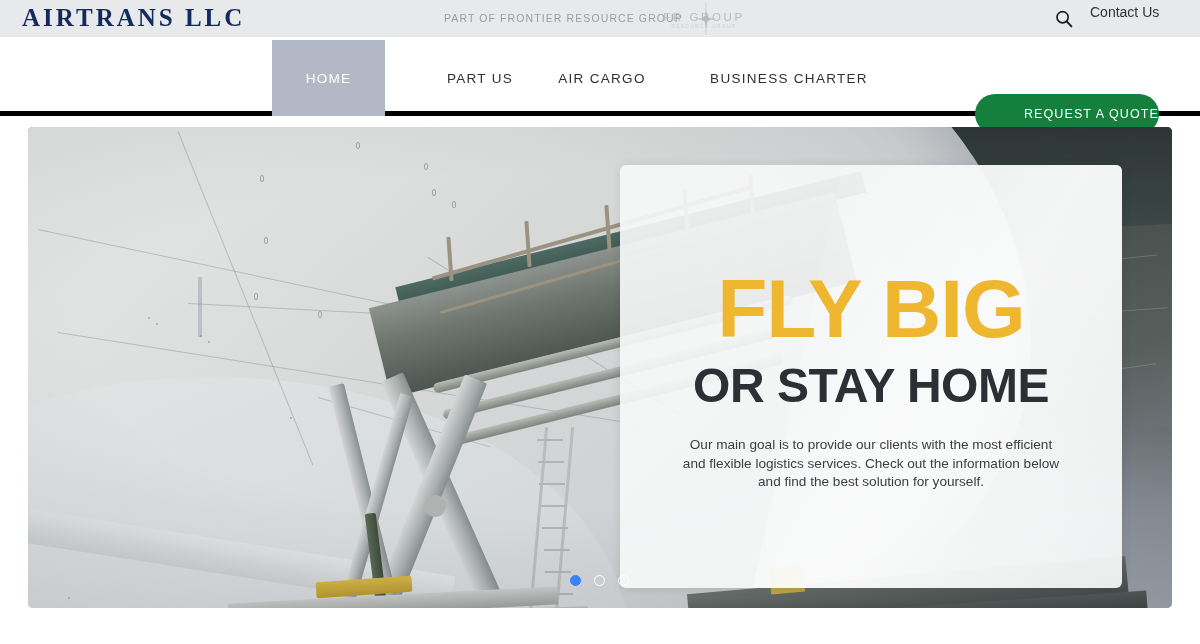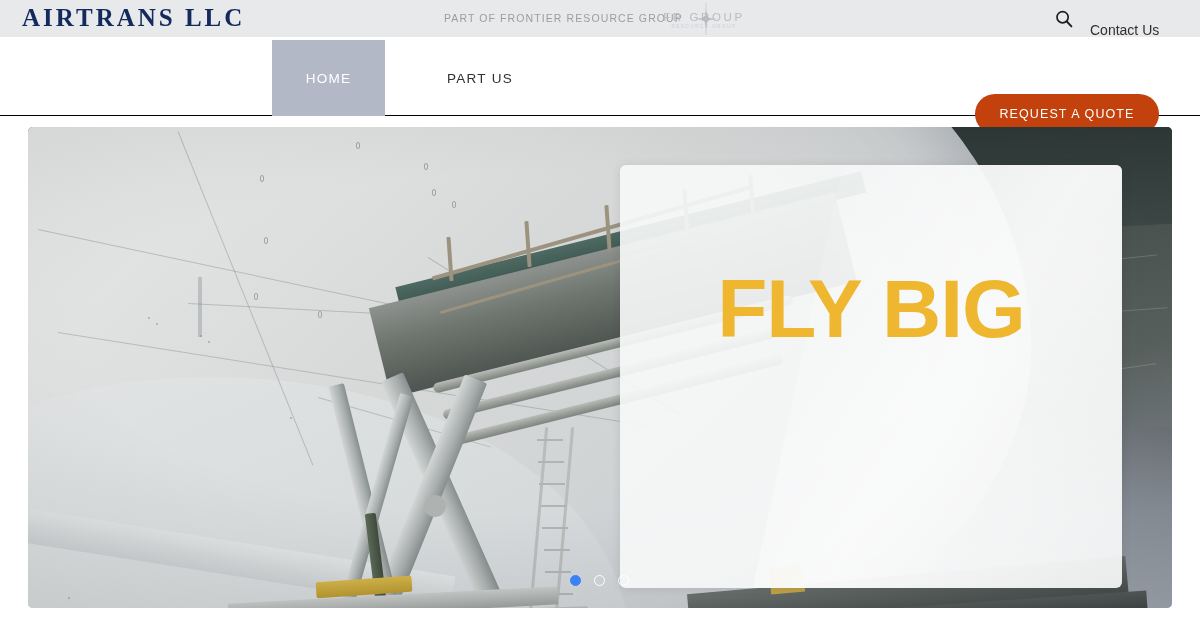--- a/index.html
+++ b/index.html
@@ -42,49 +42,49 @@
     white-space:nowrap; text-align:center;
   }
   .frontier-star{
     position:absolute; left:36px; top:-2px; width:20px; height:32px;
   }
   .search-icon{
     position:absolute; left:1054px; top:9px; width:20px; height:20px;
     cursor:pointer;
   }
   .contact-link{
-    position:absolute; left:1090px; top:22px;
+    position:absolute; left:1090px; top:4px;
     font-size:14px; color:#2f3033; white-space:nowrap; cursor:pointer;
   }
 
   
   .navbar{
     position:absolute; left:0; top:37px; width:1200px; height:79px;
     background:#ffffff;
-    border-bottom:1px solid #000000;
+    border-bottom:5px solid #000000;
   }
   .nav-home{
     position:absolute; left:272px; top:3px; width:113px; height:76px;
     background:#b2b8c5;
     display:flex; align-items:center; justify-content:center;
     cursor:pointer;
   }
   .nav-home-label{
     font-size:13.5px; letter-spacing:1.3px; color:#ffffff; font-weight:500;
   }
   .nav-item{
     position:absolute; top:3px; height:76px;
     display:flex; align-items:center; justify-content:center;
     font-size:13.5px; letter-spacing:1.3px; color:#2f3033;
     white-space:nowrap; cursor:pointer;
   }
   .quote-btn{
     position:absolute; left:975px; top:57px; width:184px; height:40px;
-    background:#c2410c; border-radius:20px;
-    display:flex; align-items:center; justify-content:center;
+    background:#15803d; border-radius:20px;
+    display:flex; align-items:center; justify-content:flex-end;
     cursor:pointer;
   }
   .quote-btn-label{
     font-size:12.5px; letter-spacing:1.1px; color:#ffffff;
   }
 
   
   .hero{
     position:absolute; left:28px; top:127px; width:1144px; height:481px;
     border-radius:5px; overflow:hidden;
@@ -272,20 +272,22 @@
 
   <div class="contact-link">Contact Us</div>
 </div>
 
 <div class="navbar">
   <div class="nav-home">
     <span class="nav-home-label">HOME</span>
   </div>
 
   <div class="nav-item" style="left:407px; width:146px;">PART US</div>
+  <div class="nav-item" style="left:527px; width:150px;">AIR CARGO</div>
+  <div class="nav-item" style="left:650px; width:278px;">BUSINESS CHARTER</div>
 
   <div class="quote-btn">
     <span class="quote-btn-label">REQUEST A QUOTE</span>
   </div>
 </div>
 
 <div class="hero">
 
   <div class="hero-photo">
     <div class="sky"></div>
@@ -372,20 +374,22 @@
     <div class="truck" style="left:660px; top:448px; width:440px; height:42px; transform:rotate(-5deg);"></div>
     <div class="truck" style="left:700px; top:478px; width:420px; height:36px; transform:rotate(-4deg); background:linear-gradient(180deg,#565c5a,#2e3433);"></div>
     <div class="truck" style="left:742px; top:440px; width:34px; height:26px; background:#caa94a; transform:rotate(-5deg);"></div>
 
     <div class="hero-vignette"></div>
   </div>
 
   <div class="hero-card">
     <div class="card-sheen"></div>
     <div class="headline">FLY BIG</div>
+    <div class="subheadline">OR STAY HOME</div>
+    <div class="hero-para">Our main goal is to provide our clients with the most efficient and flexible logistics services. Check out the information below and find the best solution for yourself.</div>
   </div>
 </div>
 
 <div class="dots">
   <div class="dot active"></div>
   <div class="dot"></div>
   <div class="dot"></div>
 </div>
 
 </body></html>

